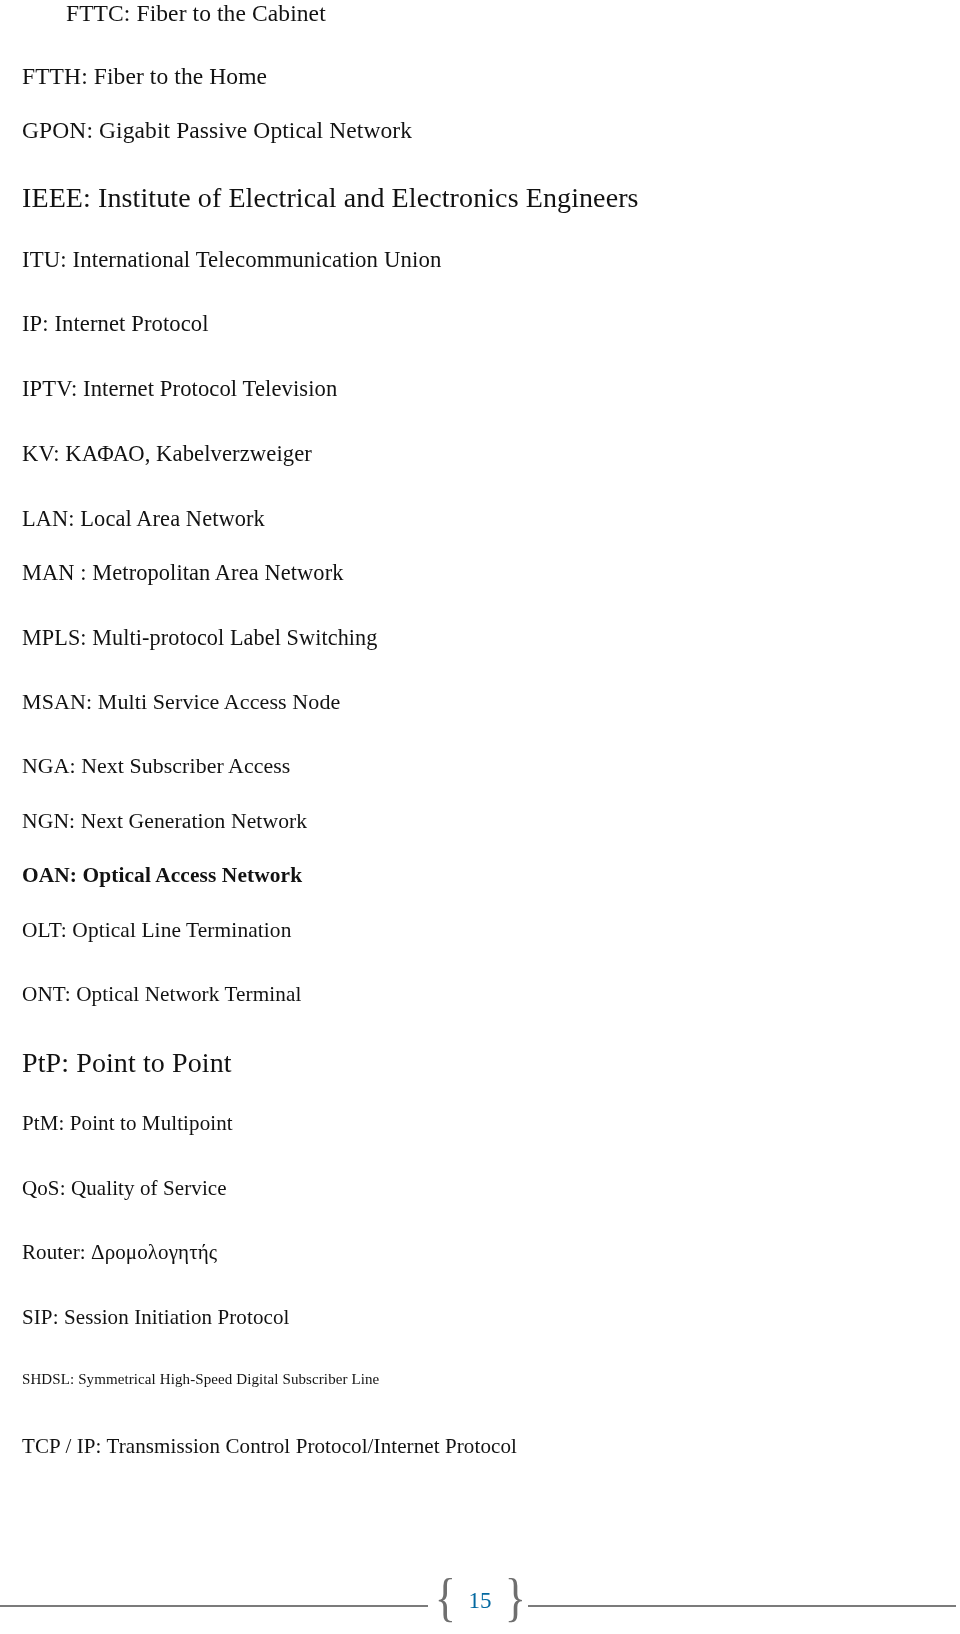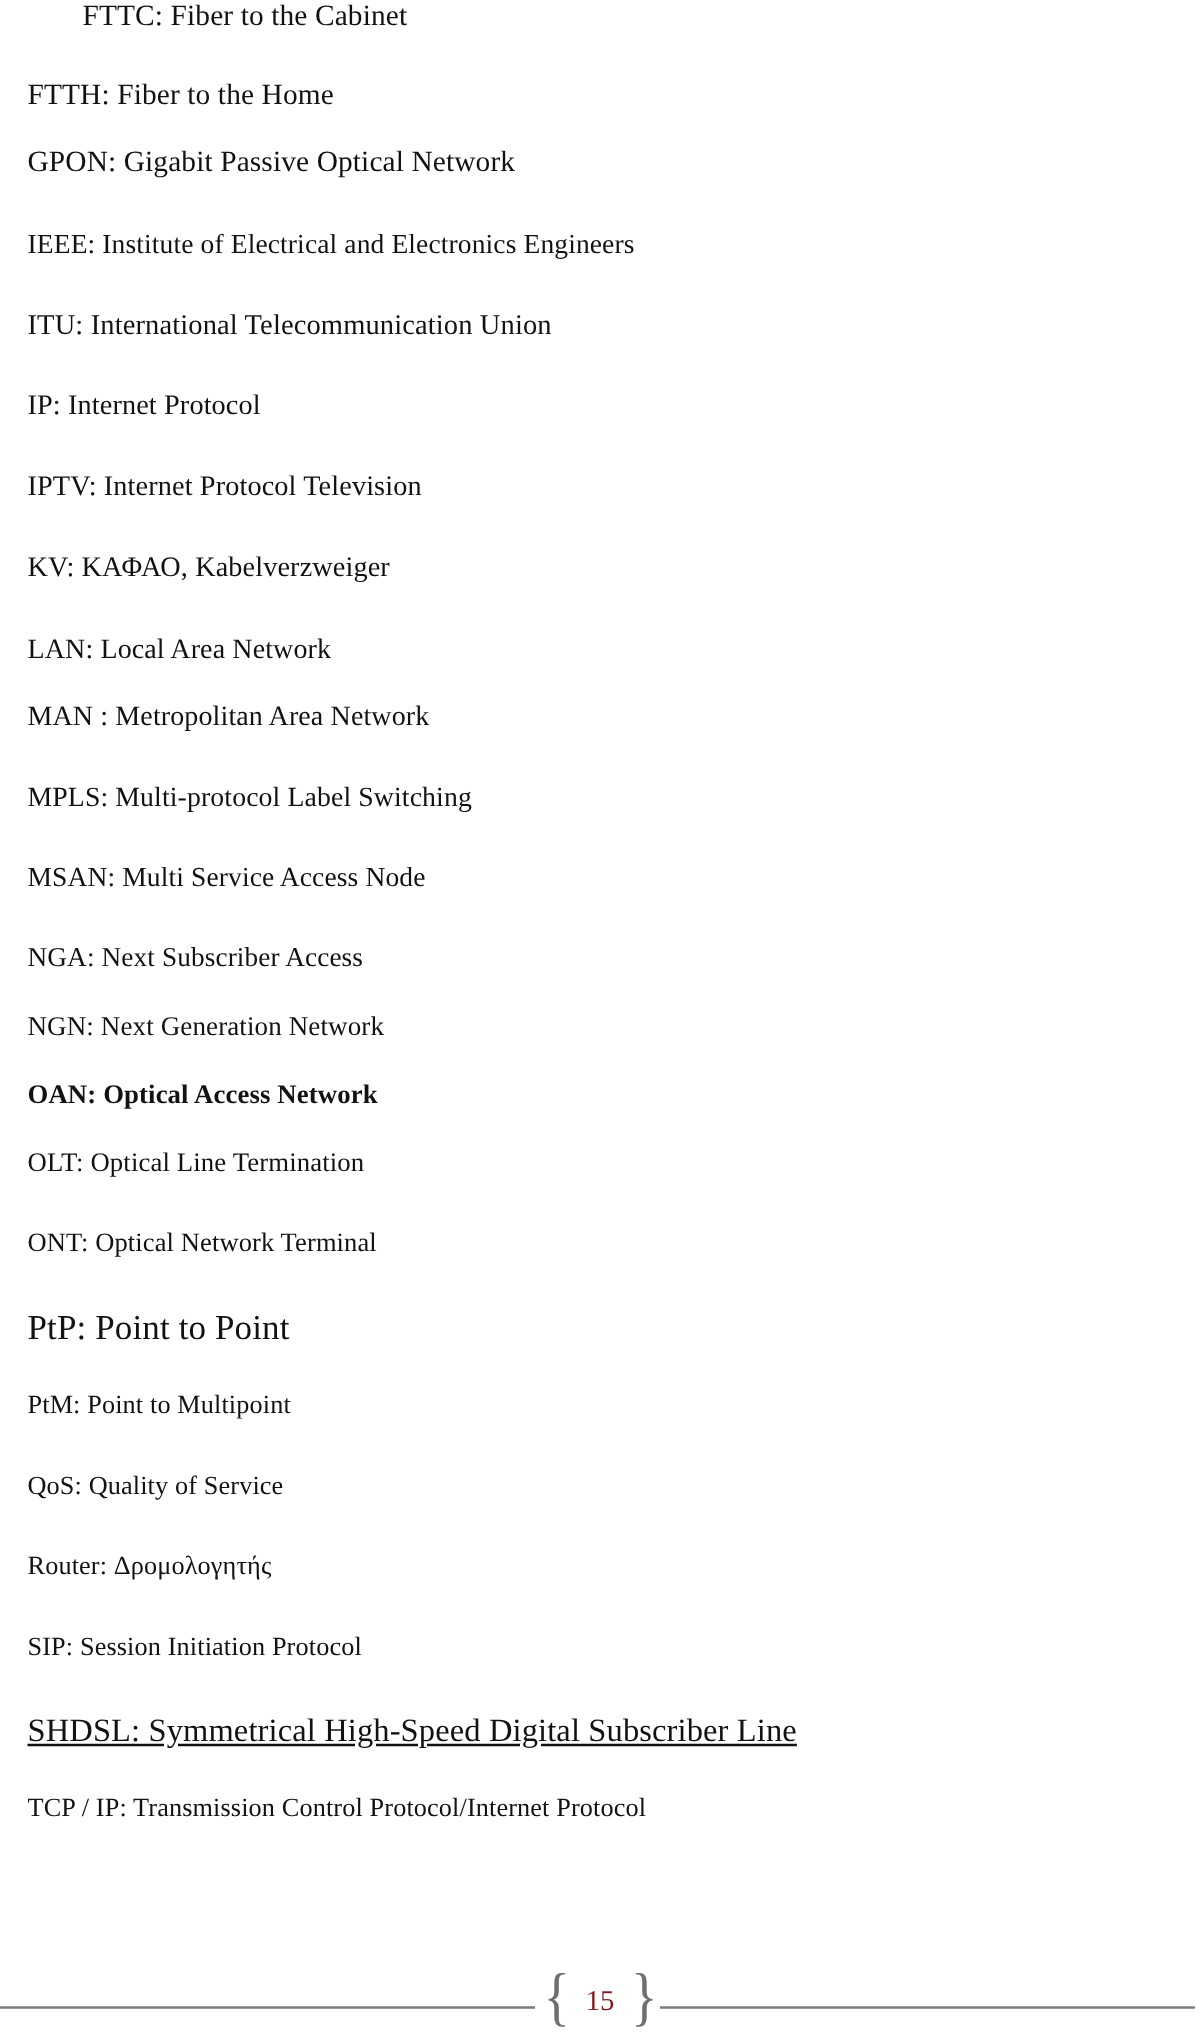--- a/index.html
+++ b/index.html
@@ -37,40 +37,40 @@
     line-height: 1.0;
     letter-spacing: 0.1px;
     white-space: pre;
     color: #121212;
   }
 
   
   .entry.l0  { position:absolute; top: 2px;    font-size: 23.5px; margin-left: 44px; }
   .entry.l1  { position:absolute; top: 65px;   font-size: 23.5px; }
   .entry.l2  { position:absolute; top: 119px;  font-size: 23.5px; }
-  .entry.l3  { position:absolute; top: 184px;  font-size: 22px; }
+  .entry.l3  { position:absolute; top: 184px;  font-size: 28px; }
   .entry.l4  { position:absolute; top: 249px;  font-size: 22.8px; text-align: center; }
   .entry.l5  { position:absolute; top: 313px;  font-size: 22.6px; }
   .entry.l6  { position:absolute; top: 378px;  font-size: 22.6px; }
   .entry.l7  { position:absolute; top: 443px;  font-size: 22.6px; text-align: right; }
   .entry.l8  { position:absolute; top: 508px;  font-size: 22.4px; }
   .entry.l9  { position:absolute; top: 562px;  font-size: 22.4px; }
   .entry.l10 { position:absolute; top: 627px;  font-size: 22.2px; }
   .entry.l11 { position:absolute; top: 691px;  font-size: 22.0px; }
   .entry.l12 { position:absolute; top: 756px;  font-size: 21.8px; }
   .entry.l13 { position:absolute; top: 811px;  font-size: 21.6px; }
   .entry.l14 { position:absolute; top: 865px;  font-size: 21.4px; font-weight: bold; }
   .entry.l15 { position:absolute; top: 920px;  font-size: 21.4px; }
   .entry.l16 { position:absolute; top: 984px;  font-size: 21.2px; }
   .entry.l17 { position:absolute; top: 1049px; font-size: 28px; }
   .entry.l18 { position:absolute; top: 1113px; font-size: 21.0px; }
   .entry.l19 { position:absolute; top: 1178px; font-size: 21.0px; }
   .entry.l20 { position:absolute; top: 1242px; font-size: 21.0px; }
   .entry.l21 { position:absolute; top: 1307px; font-size: 21.0px; }
-  .entry.l22 { position:absolute; top: 1372px; font-size: 26px; text-decoration: underline; }
+  .entry.l22 { position:absolute; top: 1372px; font-size: 15px; }
   .entry.l23 { position:absolute; top: 1436px; font-size: 21.0px; }
 
   
   .footer {
     position: absolute;
     left: 0;
     top: 1565px;
     width: 960px;
     height: 69px;
   }
@@ -98,21 +98,21 @@
     font-family: "Liberation Serif", "DejaVu Serif", serif;
     font-size: 52px;
     line-height: 1;
     color: #6f6f6f;
     transform: scaleX(0.85);
     position: relative;
     top: -2px;
   }
   .page-number {
     font-size: 23px;
-    color: #7f1d1d;
+    color: #0369a1;
     padding: 0 9px;
     position: relative;
     top: 1px;
   }
 </style>
 </head>
 <body>
 
 <div class="page">
 

